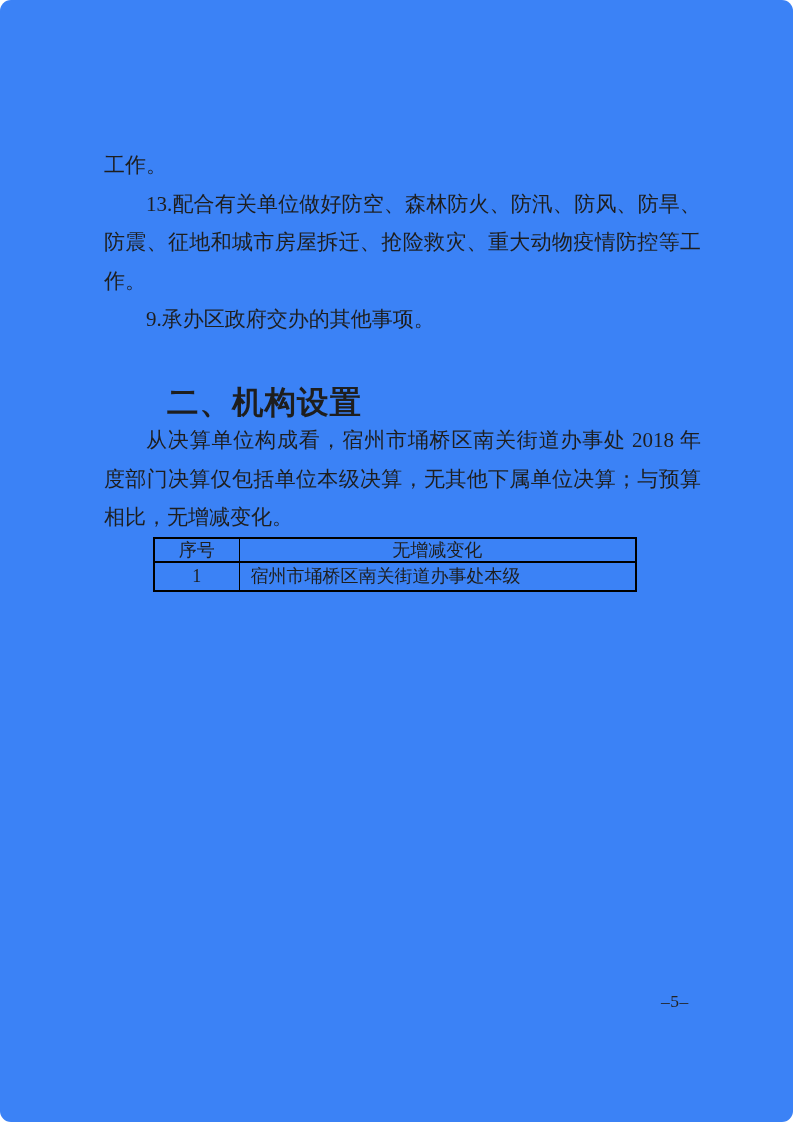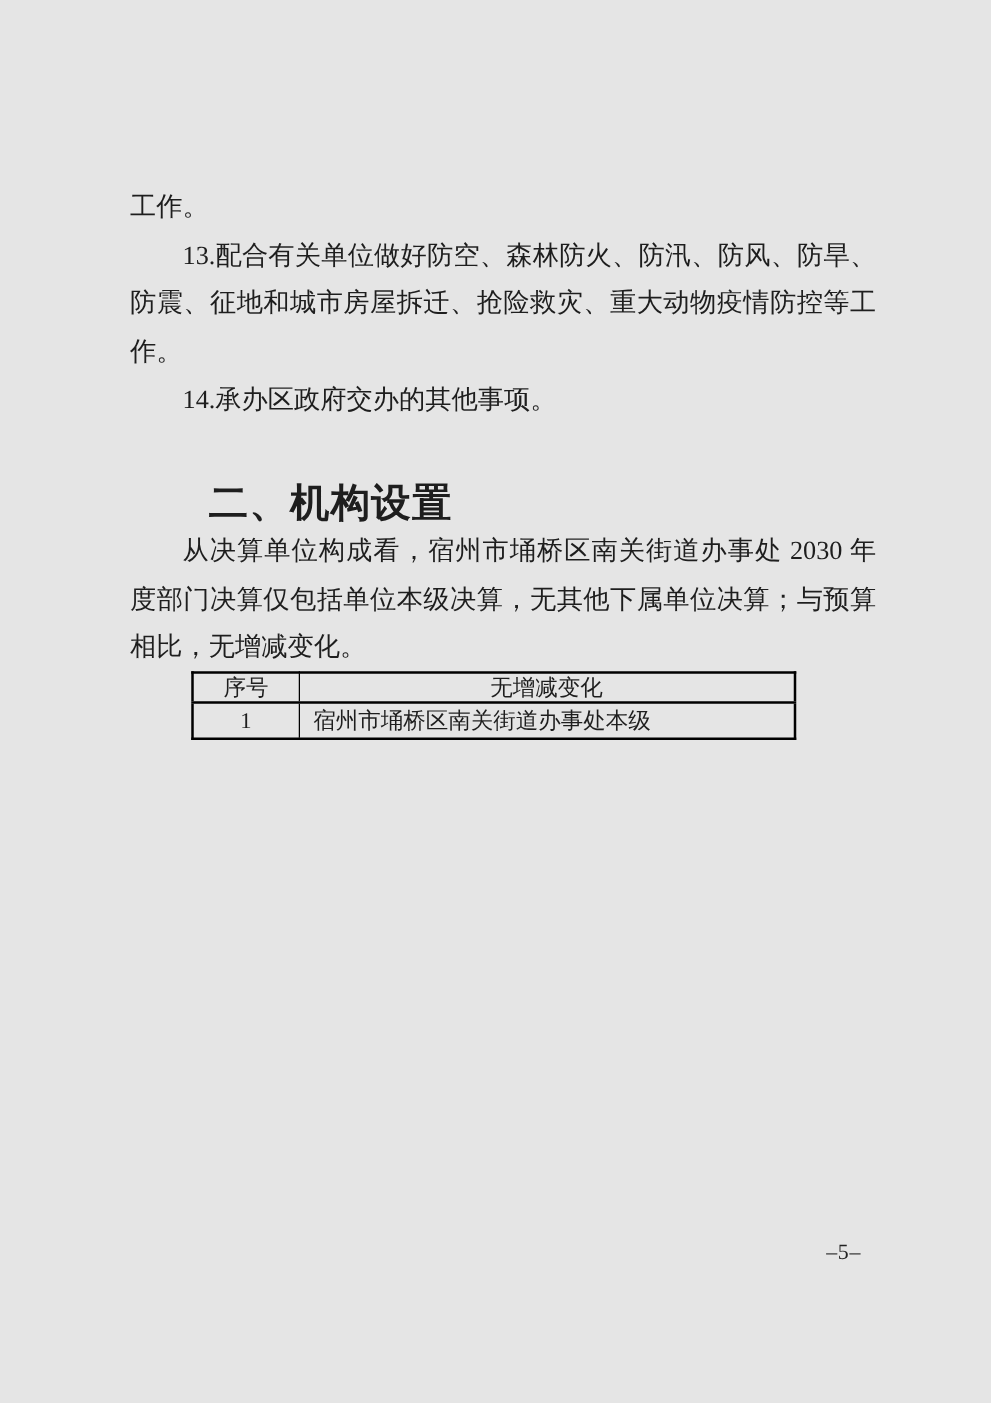--- a/index.html
+++ b/index.html
@@ -7,22 +7,23 @@
   html, body { background: #ffffff; }
   body {
     font-family: "Liberation Serif", "DejaVu Serif", serif;
     color: #1e1e1e;
   }
   .page {
     position: relative;
     width: 793px;
     height: 1122px;
     margin: 0 auto;
-    background: #e5e5e5;
+    background: #3b82f6;
     overflow: hidden;
+    border-radius: 11px;
   }
   .content {
     position: absolute;
     left: 104px;
     top: 146px;
     width: 597px;
     font-size: 21px;
     line-height: 38.5px;
     text-align: justify;
     text-justify: inter-ideograph;
@@ -71,25 +72,25 @@
 
 <div class="page">
 
   <div class="content">
 
     <p class="para no-indent">工作。</p>
 
 
     <p class="para">13.配合有关单位做好防空、森林防火、防汛、防风、防旱、防震、征地和城市房屋拆迁、抢险救灾、重大动物疫情防控等工作。</p>
 
-    <p class="para">14.承办区政府交办的其他事项。</p>
+    <p class="para">9.承办区政府交办的其他事项。</p>
 
     <h2 class="section-heading">二、机构设置</h2>
 
-    <p class="para">从决算单位构成看，宿州市埇桥区南关街道办事处 2030 年度部门决算仅包括单位本级决算，无其他下属单位决算；与预算相比，无增减变化。</p>
+    <p class="para">从决算单位构成看，宿州市埇桥区南关街道办事处 2018 年度部门决算仅包括单位本级决算，无其他下属单位决算；与预算相比，无增减变化。</p>
 
 
     <table class="org-table">
       <thead>
         <tr>
           <th class="col-seq">序号</th>
           <th>无增减变化</th>
         </tr>
       </thead>
       <tbody>

